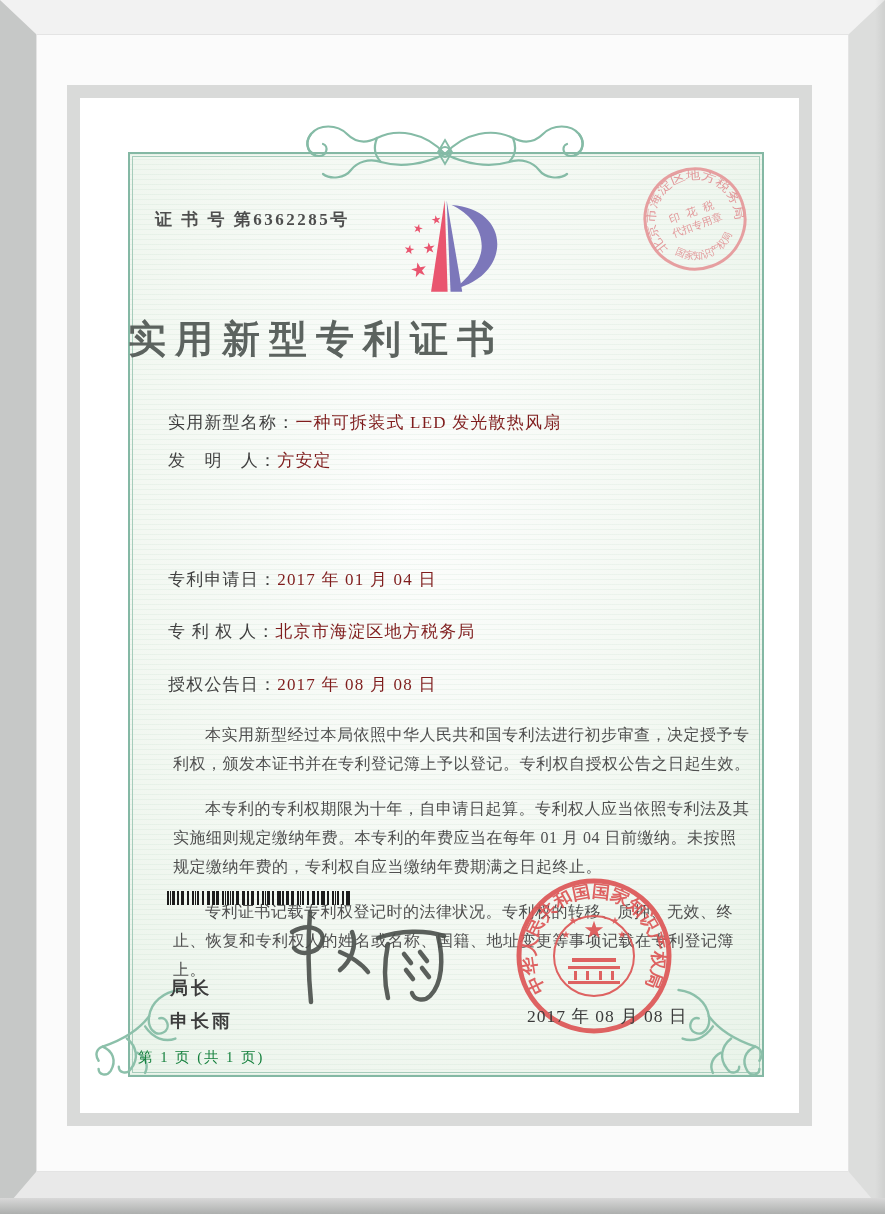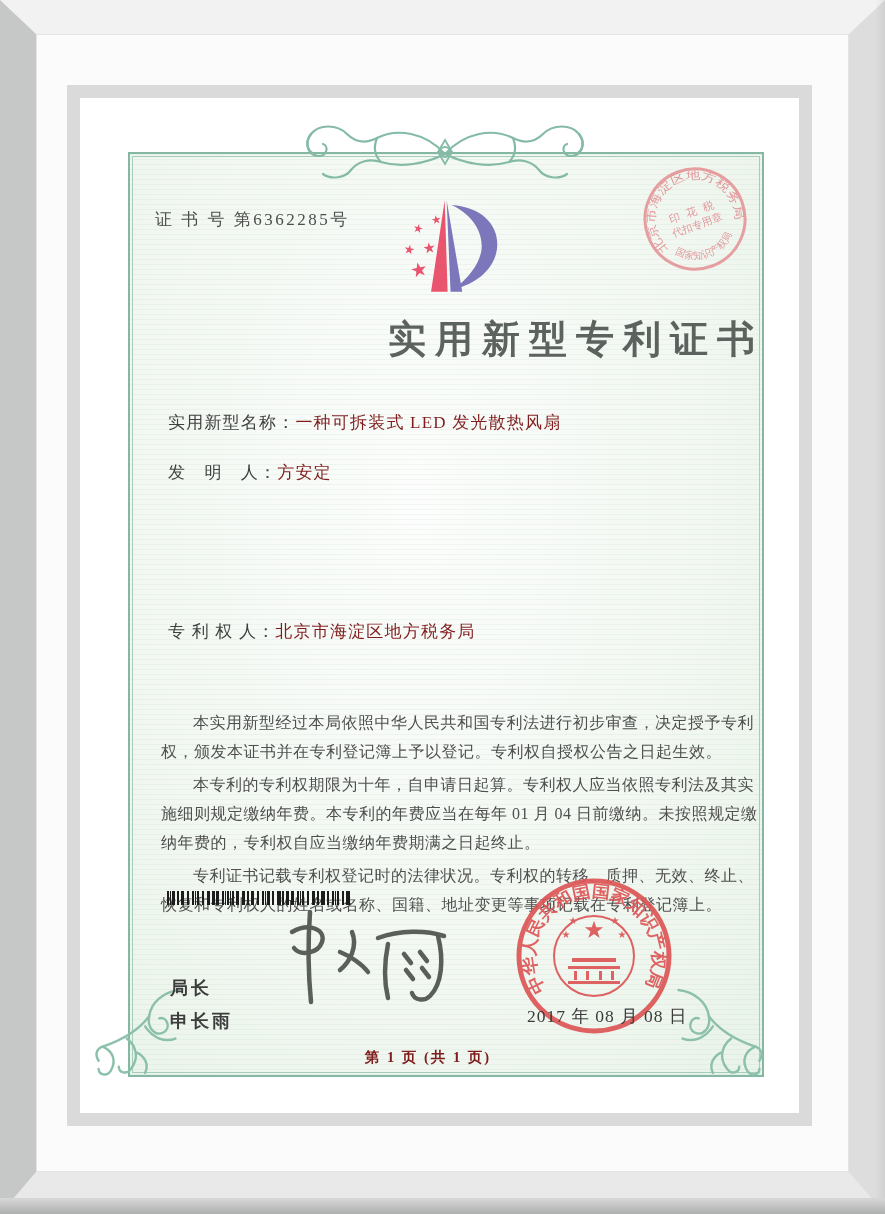--- a/index.html
+++ b/index.html
@@ -30,48 +30,48 @@
     box-sizing:border-box; border:2px solid #84b8a4;
     background:
       repeating-linear-gradient(180deg, rgba(140,190,160,0.10) 0 1px, rgba(0,0,0,0) 1px 5px),
       radial-gradient(ellipse at 45% 38%, #fcfdfc 0%, #f3f8f2 55%, #e9f3e9 100%);
   }
   .cert::after {
     content:""; position:absolute; inset:2px; border:1px solid #a6ccbb; pointer-events:none;
   }
   .abs { position:absolute; }
   
-  .cert-no { left:155px; top:208px; font-size:17px; color:#4e4e4e; letter-spacing:2.5px; }
+  .cert-no { left:155px; top:208px; font-size:17px; color:#4e4e4e; letter-spacing:2.5px;font-weight:bold; }
   .cert-title {
-    left:128px; top:314px; width:636px; text-align:right;
+    left:128px; top:314px; width:636px; text-align:left;
     font-size:38px; font-weight:bold; color:#5c635f; letter-spacing:9px;
   }
   .frow { left:168px; font-size:17px; color:#454545; letter-spacing:1.2px; white-space:nowrap; }
   .frow .lab { color:#414141; }
   .frow .val { color:#7f1d1d; }
-  .r0{top:411px}.r1{top:461px}.r2{top:513px}.r3{top:568px}.r4{top:620px}.r5{top:673px}
+  .r0{top:411px}.r1{top:449px}.r2{top:513px}.r3{top:568px}.r4{top:620px}.r5{top:673px}
   .paras {
     left:157px; top:704px; width:610px;
     font-size:16px; line-height:29px; color:#4f4f4f; letter-spacing:0.5px;
   }
-  .paras p { margin:4px; text-indent:2em; }
+  .paras p { margin:16px; text-indent:2em; }
   .barcode {
     left:167px; top:891px; width:184px; height:14px;
     background-image:
       repeating-linear-gradient(90deg,#1c1c1c 0 2px,rgba(0,0,0,0) 2px 5px),
       repeating-linear-gradient(90deg,#1c1c1c 0 1px,rgba(0,0,0,0) 1px 7px),
       repeating-linear-gradient(90deg,rgba(0,0,0,0) 0 3px,#1c1c1c 3px 4px,rgba(0,0,0,0) 4px 11px);
   }
   .signer {
     left:170px; top:941px; font-family:"Liberation Sans","DejaVu Sans",sans-serif;
     font-size:18px; font-weight:600; color:#3d3d3d; letter-spacing:3px; line-height:33px;margin-top:31px;
   }
   .seal-date { left:527px; top:1004px; font-size:17.5px; color:#3b3b3b; letter-spacing:1px; z-index:6; }
-  .page-foot { left:138px; top:1048px; width:580px; text-align:center;
-    font-size:14.5px; color:#7f1d1d; letter-spacing:2px;font-weight:bold; }
+  .page-foot { left:138px; top:1048px; width:580px; text-align:left;
+    font-size:14.5px; color:#15803d; letter-spacing:2px; }
   .svgbox { position:absolute; }
   .sig { left:276px; top:906px; width:180px; height:100px; z-index:5; }
   .seal { left:514px; top:876px; width:160px; height:160px; z-index:4; opacity:0.92; }
   .stamp { left:641px; top:165px; width:108px; height:108px; opacity:0.85; }
   .logo { left:396px; top:197px; width:112px; height:98px; }
   .toporn { left:285px; top:120px; width:320px; height:64px; }
   .flbl { left:92px;  top:988px; width:92px; height:96px; }
   .flbr { left:674px; top:988px; width:92px; height:96px; transform:scaleX(-1); }
 </style>
 </head>
@@ -152,22 +152,28 @@
   <div class="abs cert-no">证 书 号 第6362285号</div>
 
   <div class="abs cert-title">实用新型专利证书</div>
 
   <div class="abs frow r0">
     <span class="lab">实用新型名称：</span><span class="val">一种可拆装式 LED 发光散热风扇</span>
   </div>
   <div class="abs frow r1">
     <span class="lab">发　明　人：</span><span class="val">方安定</span>
   </div>
+  <div class="abs frow r3">
+    <span class="lab">专利申请日：</span><span class="val">2017 年 01 月 04 日</span>
+  </div>
   <div class="abs frow r4">
     <span class="lab">专 利 权 人：</span><span class="val">北京市海淀区地方税务局</span>
+  </div>
+  <div class="abs frow r5">
+    <span class="lab">授权公告日：</span><span class="val">2017 年 08 月 08 日</span>
   </div>
 
   <div class="abs paras">
     <p>本实用新型经过本局依照中华人民共和国专利法进行初步审查，决定授予专利权，颁发本证书并在专利登记簿上予以登记。专利权自授权公告之日起生效。</p>
     <p>本专利的专利权期限为十年，自申请日起算。专利权人应当依照专利法及其实施细则规定缴纳年费。本专利的年费应当在每年 01 月 04 日前缴纳。未按照规定缴纳年费的，专利权自应当缴纳年费期满之日起终止。</p>
     <p>专利证书记载专利权登记时的法律状况。专利权的转移、质押、无效、终止、恢复和专利权人的姓名或名称、国籍、地址变更等事项记载在专利登记簿上。</p>
   </div>
 
   <div class="abs barcode"></div>
 

